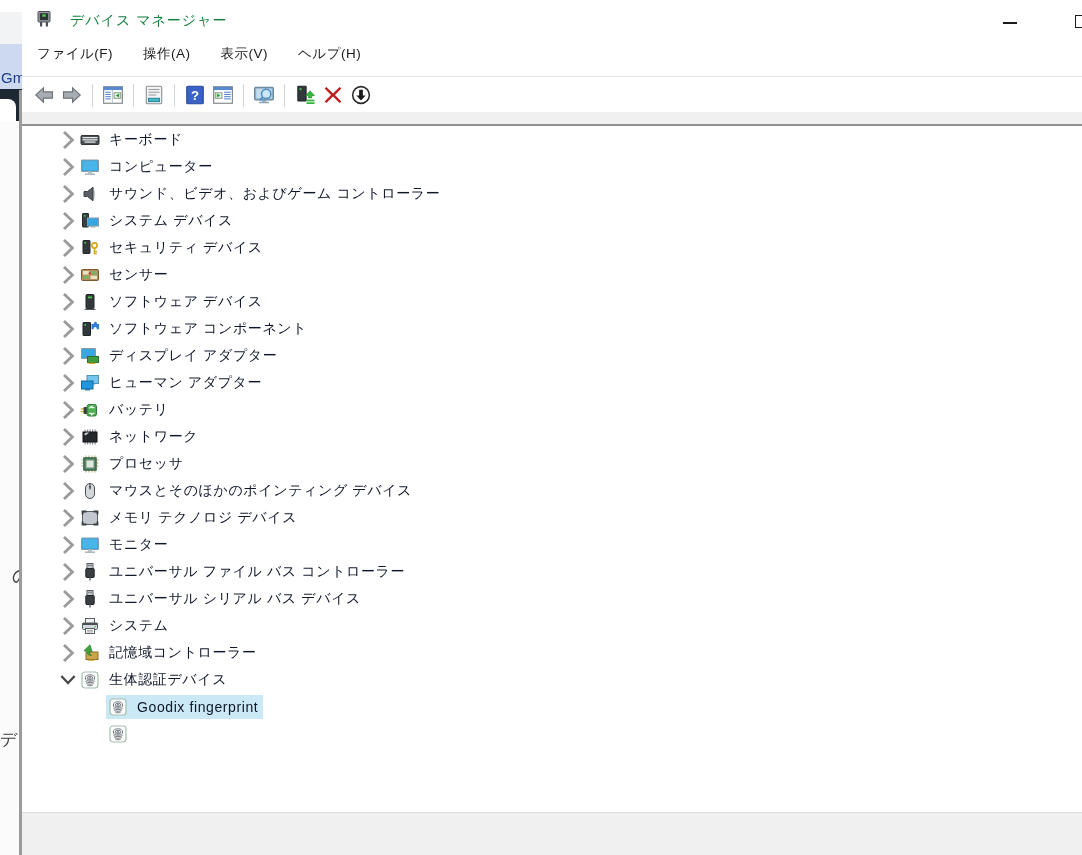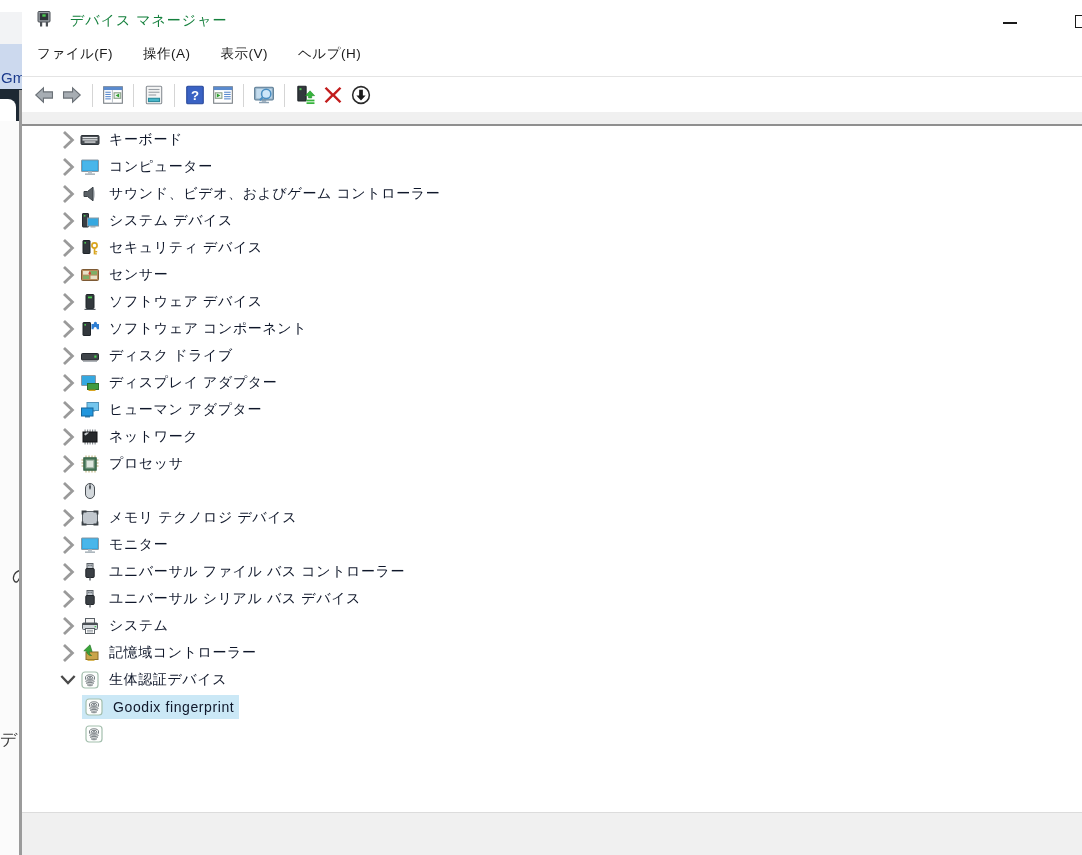--- a/index.html
+++ b/index.html
@@ -35,21 +35,21 @@
   .menu-item{font-size:13.5px;color:#1a1a1a;letter-spacing:0.5px;cursor:default;}
   .toolbar{position:absolute;left:0;top:78px;width:100%;height:34px;display:flex;align-items:center;
            padding-left:8px;background:#fff;box-sizing:border-box;}
   .tb-btn{width:26px;height:26px;display:flex;align-items:center;justify-content:center;margin:0 1px;}
   .tb-btn svg{width:22px;height:22px;}
   .tb-sep{width:1px;height:23px;background:#d5d5d5;margin:0 6px;}
   .band{position:absolute;left:0;top:112px;width:100%;height:12px;background:#f0f0f0;border-bottom:2px solid #8f8f8f;}
   .tree{position:absolute;left:0;top:126px;width:100%;height:686px;background:#fff;overflow:hidden;}
   .row{height:27px;display:flex;align-items:center;}
   .row.lvl1{padding-left:36px;}
-  .row.lvl2{padding-left:40px;align-items:center;}
+  .row.lvl2{padding-left:64px;align-items:center;}
   .chev{width:20px;height:16px;display:flex;align-items:center;justify-content:center;flex:0 0 20px;}
   .row-inner{display:flex;align-items:center;padding:2px 5px 2px 2px;}
   .row-inner.selected{background:#cbe8f6;}
   .node-icon{width:20px;height:20px;margin-right:9px;flex:0 0 20px;}
   .node-icon svg{width:20px;height:20px;display:block;}
   .node-label{font-size:14px;color:#0f172a;letter-spacing:0.6px;white-space:nowrap;}
   .statusbar{position:absolute;left:0;top:812px;width:100%;height:43px;background:#f0f0f0;border-top:1px solid #dcdcdc;box-sizing:border-box;}
 </style>
 </head>
 <body>
@@ -354,37 +354,20 @@
       </div>
       <div class="row lvl1">
         <span class="chev">
           <svg viewBox="0 0 10 12">
             <path d="M3 2 L7.2 6 L3 10" fill="none" stroke="#9a9a9a" stroke-width="1.4"></path>
           </svg>
         </span>
         <span class="row-inner">
           <span class="node-icon">
             <svg viewBox="0 0 20 20">
-              <rect x="1.5" y="7.5" width="17" height="6.5" rx="1" fill="#3f4449" stroke="#24292e"></rect>
-              <rect x="14.3" y="9.5" width="2.2" height="2.2" fill="#49d14f"></rect>
-              <rect x="3" y="14.8" width="14" height="1" fill="#9aa0a6"></rect>
-            </svg>
-          </span>
-          <span class="node-label">ディスク ドライブ</span>
-        </span>
-      </div>
-      <div class="row lvl1">
-        <span class="chev">
-          <svg viewBox="0 0 10 12">
-            <path d="M3 2 L7.2 6 L3 10" fill="none" stroke="#9a9a9a" stroke-width="1.4"></path>
-          </svg>
-        </span>
-        <span class="row-inner">
-          <span class="node-icon">
-            <svg viewBox="0 0 20 20">
               <rect x="1.5" y="2.5" width="14" height="10" rx="0.5" fill="#35a8e0" stroke="#8a99a4"></rect>
               <rect x="7.5" y="10.5" width="11" height="6" fill="#3f9b3f" stroke="#2c6e2c"></rect>
               <rect x="8.5" y="16.6" width="7" height="1.4" fill="#d9a520"></rect>
             </svg>
           </span>
           <span class="node-label">ディスプレイ アダプター</span>
         </span>
       </div>
       <div class="row lvl1">
         <span class="chev">
@@ -395,20 +378,40 @@
         <span class="row-inner">
           <span class="node-icon">
             <svg viewBox="0 0 20 20">
               <rect x="7" y="2.5" width="11.5" height="8" fill="#74c6ee" stroke="#5092b8"></rect>
               <rect x="9" y="10.5" width="6" height="1" fill="#5092b8"></rect>
               <rect x="1.5" y="8" width="11.5" height="8" fill="#2196dd" stroke="#16679c"></rect>
               <rect x="5" y="16.2" width="5" height="1.2" fill="#16679c"></rect>
             </svg>
           </span>
           <span class="node-label">ヒューマン アダプター</span>
+        </span>
+      </div>
+      <div class="row lvl1">
+        <span class="chev">
+          <svg viewBox="0 0 10 12">
+            <path d="M3 2 L7.2 6 L3 10" fill="none" stroke="#9a9a9a" stroke-width="1.4"></path>
+          </svg>
+        </span>
+        <span class="row-inner">
+          <span class="node-icon">
+            <svg viewBox="0 0 20 20">
+              <rect x="0.8" y="8.3" width="3" height="1.2" fill="#d9a520"></rect>
+              <rect x="0.8" y="11" width="3" height="1.2" fill="#d9a520"></rect>
+              <rect x="3.5" y="7" width="4" height="7" rx="1" fill="#3a3f44"></rect>
+              <rect x="7" y="4.5" width="9.5" height="11.5" rx="2" fill="#4cb052" stroke="#2e7a33"></rect>
+              <path d="M9 8.2 l3-2 v1.5 h2.5" fill="none" stroke="#e8f5e8" stroke-width="1.2"></path>
+              <path d="M14.5 12.8 l-3 2 v-1.5 H9" fill="none" stroke="#e8f5e8" stroke-width="1.2"></path>
+            </svg>
+          </span>
+          <span class="node-label">バッテリ</span>
         </span>
       </div>
       <div class="row lvl1">
         <span class="chev">
           <svg viewBox="0 0 10 12">
             <path d="M3 2 L7.2 6 L3 10" fill="none" stroke="#9a9a9a" stroke-width="1.4"></path>
           </svg>
         </span>
         <span class="row-inner">
           <span class="node-icon">
@@ -458,20 +461,21 @@
           </svg>
         </span>
         <span class="row-inner">
           <span class="node-icon">
             <svg viewBox="0 0 20 20">
               <rect x="5.5" y="2.5" width="9" height="15" rx="4.5" fill="#d3d8dc" stroke="#4a4f54"></rect>
               <line x1="10" y1="2.5" x2="10" y2="8.5" stroke="#4a4f54"></line>
               <rect x="9.2" y="4.5" width="1.6" height="3.2" rx="0.8" fill="#4a4f54"></rect>
             </svg>
           </span>
+          <span class="node-label">マウスとそのほかのポインティング デバイス</span>
         </span>
       </div>
       <div class="row lvl1">
         <span class="chev">
           <svg viewBox="0 0 10 12">
             <path d="M3 2 L7.2 6 L3 10" fill="none" stroke="#9a9a9a" stroke-width="1.4"></path>
           </svg>
         </span>
         <span class="row-inner">
           <span class="node-icon">

